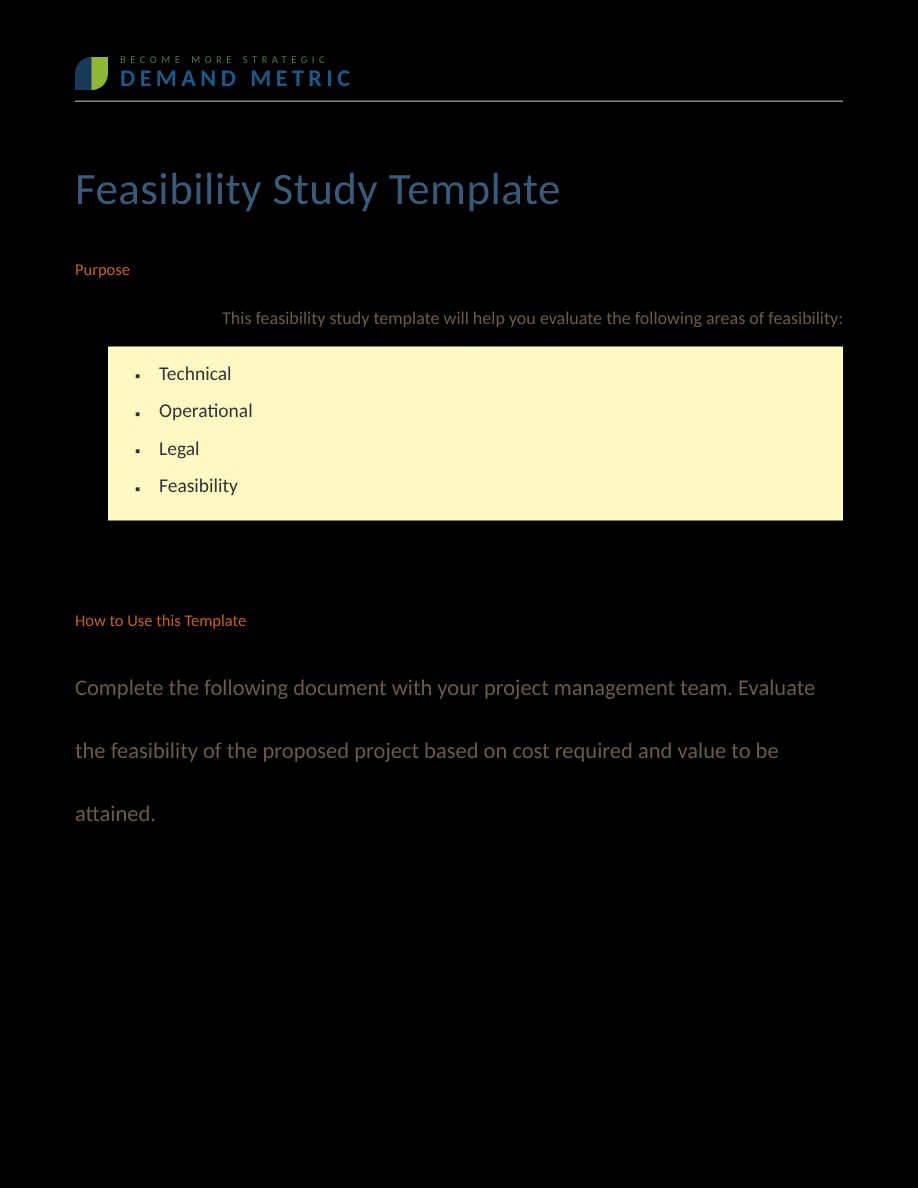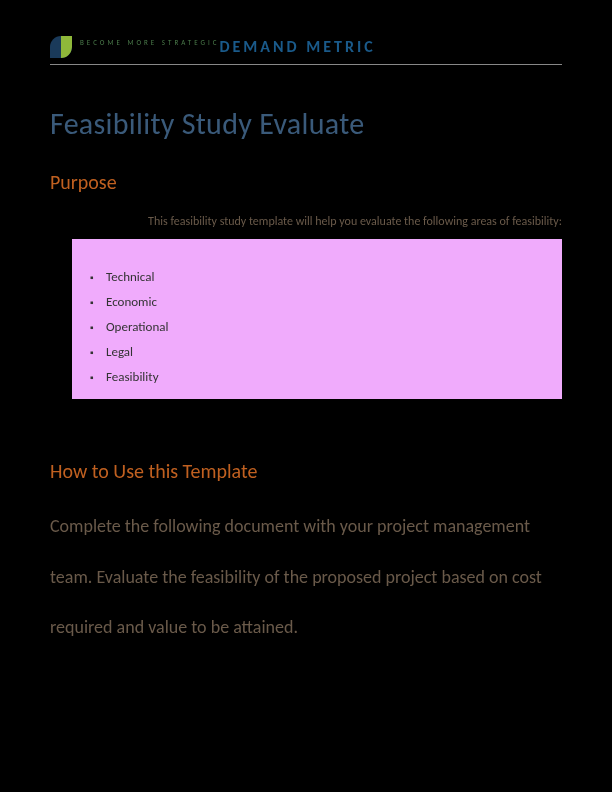--- a/index.html
+++ b/index.html
@@ -37,21 +37,21 @@
       position: absolute;
       right: 0;
       top: 0;
       width: 11px;
       height: 22px;
       background: #8fb83a;
       border-radius: 0 0 50% 0;
     }
     .logo-text {
       display: flex;
-      flex-direction: row;
+      flex-direction: column;
       line-height: 1;
     }
     .tagline {
       color: #4a7a4a;
       font-size: 7px;
       letter-spacing: 3px;
       text-transform: uppercase;
       margin-bottom: 2px;
     }
     .brand {
@@ -67,41 +67,41 @@
     }
     .title {
       color: #3a5a7a;
       font-size: 30px;
       font-weight: 400;
       margin-bottom: 28px;
       letter-spacing: 0.3px;
     }
     .section-heading {
       color: #c06020;
-      font-size: 20px;
+      font-size: 11px;
       font-weight: 500;
       margin-bottom: 18px;
     }
     .body-text {
       color: #6a5a4a;
       font-size: 12px;
       line-height: 2.8;
       margin-bottom: 18px;
     }
     .body-text-2 {
       color: #6a5a4a;
       font-size: 12px;
       line-height: 1.6;
       margin-bottom: 8px;
       margin-top: 18px;
       text-align: right;
     }
     .list-box {
-      background: #f0abfc;
-      padding: 25px 18px 10px 18px;
+      background: #fef9c3;
+      padding: 6px 18px 10px 18px;
       margin-left: 22px;
       margin-right: 0;
       margin-bottom: 60px;
     }
     .list-box ul {
       list-style: none;
     }
     .list-box li {
       color: #333;
       font-size: 13px;
@@ -115,50 +115,49 @@
       left: 0;
       color: #333;
       font-size: 10px;
       top: 7px;
     }
     .section2 {
       margin-top: 60px;
     }
     .body-text-3 {
       color: #6a5a4a;
-      font-size: 18px;
+      font-size: 15px;
       line-height: 2.8;
     }
   </style>
 </head>
 <body>
 
 <div class="page">
 
   <div class="logo-area">
     <div class="logo-shape"></div>
     <div class="logo-text">
       <div class="tagline">Become More Strategic</div>
       <div class="brand">DEMAND METRIC</div>
     </div>
   </div>
 
   <hr class="hr">
 
-  <h1 class="title">Feasibility Study Evaluate</h1>
+  <h1 class="title">Feasibility Study Template</h1>
 
   <h2 class="section-heading">Purpose</h2>
 
 
   <p class="body-text-2">This feasibility study template will help you evaluate the following areas of feasibility:</p>
 
   <div class="list-box">
     <ul>
       <li>Technical</li>
-      <li>Economic</li>
       <li>Operational</li>
       <li>Legal</li>
       <li>Feasibility</li>
     </ul>
   </div>
 
   <div class="section2">
     <h2 class="section-heading">How to Use this Template</h2>
     <p class="body-text-3">Complete the following document with your project management team. Evaluate the feasibility of the proposed project based on cost required and value to be attained.</p>
   </div>

